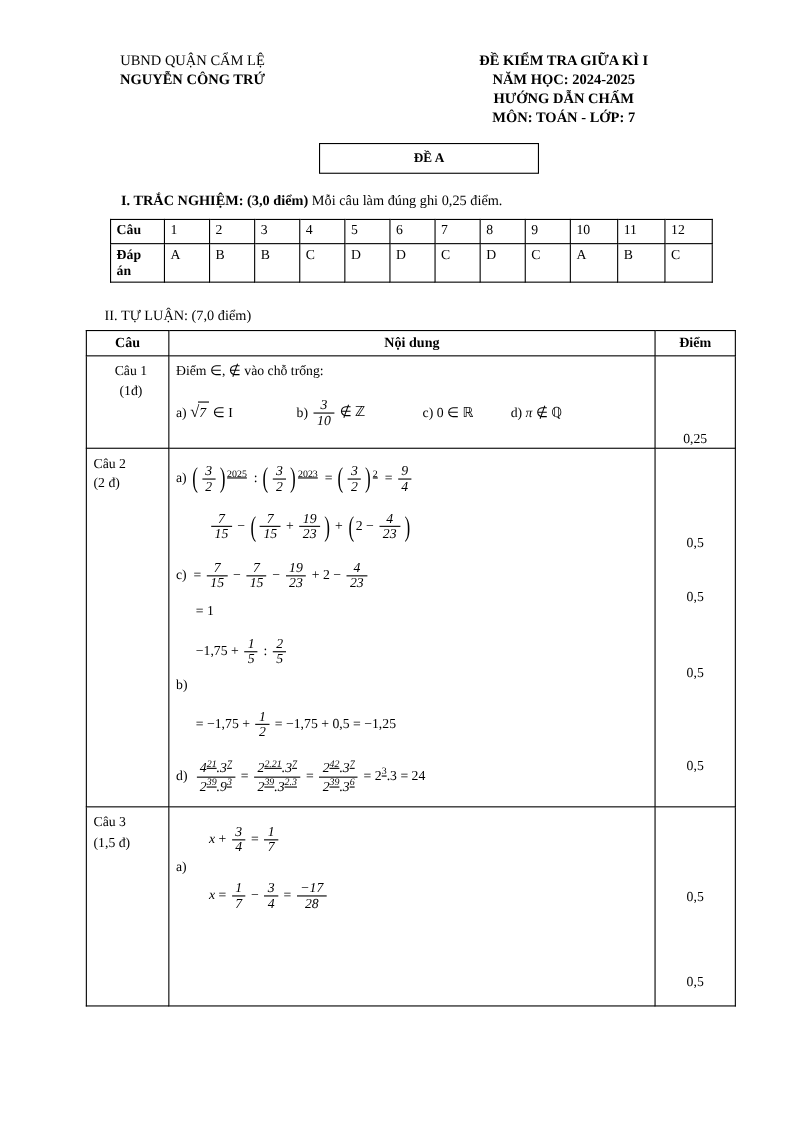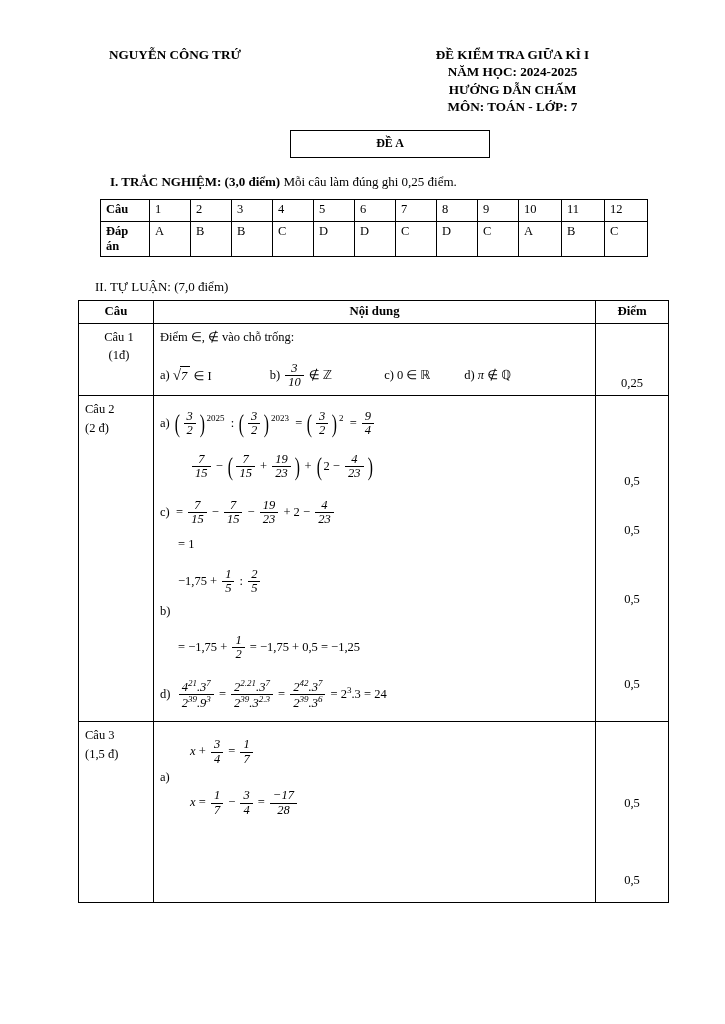--- a/index.html
+++ b/index.html
@@ -165,20 +165,21 @@
     display: inline-block;
     vertical-align: middle;
     font-size: 26px;
     font-weight: 300;
     line-height: 0.85;
     transform: scaleX(0.6);
   }
   .sup {
     font-size: 9px;
     vertical-align: super;
+    text-decoration: underline;
   }
   .ital { font-style: italic; }
   .mathline {
     margin: 5px 0 5px 0;
     line-height: 1.1;
     white-space: nowrap;
   }
   .indent1 { padding-left: 18px; }
   .indent2 { padding-left: 30px; }
   .sqrt {
@@ -197,20 +198,21 @@
   .q1-sub .gap2 { display:inline-block; width: 52px; }
   .q1-sub .gap3 { display:inline-block; width: 34px; }
 </style>
 </head>
 <body>
 
 <div class="page">
 
   <div class="header">
     <div class="header-left">
+      <div>UBND QUẬN CẨM LỆ</div>
       <div class="bold">NGUYỄN CÔNG TRỨ</div>
     </div>
     <div class="header-right">
       <div class="bold">ĐỀ KIỂM TRA GIỮA KÌ I</div>
       <div class="bold">NĂM HỌC: 2024-2025</div>
       <div class="bold">HƯỚNG DẪN CHẤM</div>
       <div class="bold">MÔN: TOÁN - LỚP: 7</div>
     </div>
   </div>
 
@@ -286,21 +288,21 @@
             <span>&nbsp;<span class="frac"><span class="num">3</span><span class="den">10</span></span> ∉ ℤ</span>
             <span class="gap2"></span>
             <span>c)</span>
             <span>&nbsp;0 ∈ ℝ</span>
             <span class="gap3"></span>
             <span>d)</span>
             <span>&nbsp;<span class="ital">π</span> ∉ ℚ</span>
           </div>
         </td>
         <td class="diem">
-          <div style="margin-top:48px">0,25</div>
+          <div style="margin-top:64px">0,25</div>
         </td>
       </tr>
 
       <tr>
         <td class="cau-cell">
           <div>Câu 2</div>
           <div>(2 đ)</div>
         </td>
         <td class="noidung">
 

